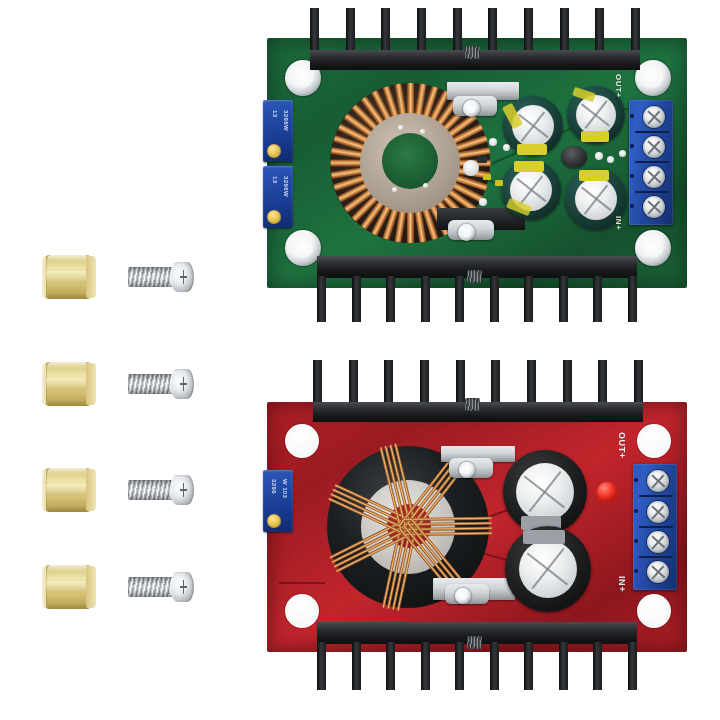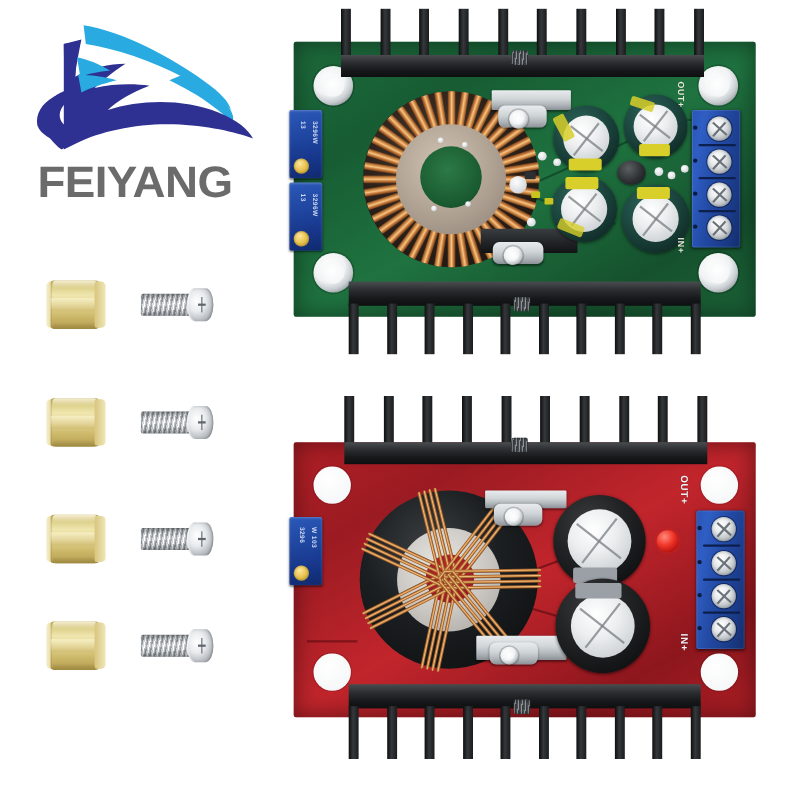--- a/index.html
+++ b/index.html
@@ -132,38 +132,20 @@
   .choke{position:absolute;border-radius:50%;
     background:radial-gradient(circle at 40% 32%,#5c5f62,#2e3134 55%,#141617 100%);
     box-shadow:0 1px 2px rgba(0,0,0,.5);}
   .trace{position:absolute;}
 </style>
 </head>
 <body>
 
 <div id="stage">
 
-  <div id="logo">
-    <div class="swoosh-wrap">
-      <svg viewBox="0 0 215 120" width="215" height="120" aria-hidden="true">
-        <path d="M58 5 C92 10 138 34 168 56 C182 66 190 74 192 82 C186 76 170 64 150 53 C120 37 86 26 60 22 Z" fill="#29abe2"></path>
-        <path d="M150 49 C168 60 182 71 190 80 C194 85 195 90 193 94 C188 88 176 78 160 68 C150 62 142 58 136 55 Z" fill="#29abe2"></path>
-        <path d="M40 22 L56 18 C56 18 52 38 50 52 C64 44 82 40 96 40 C84 48 74 56 68 62 C86 58 104 58 118 60
-                 C102 66 88 74 80 82 C110 72 150 72 180 84 C198 91 208 100 212 108
-                 C196 102 170 96 140 95 C108 94 74 101 52 112 L40 118 Z" fill="#2e3192"></path>
-        <path d="M40 22 L52 20 L48 112 L38 118 C30 112 24 104 22 96 C19 84 24 74 34 68
-                 C42 63 54 61 64 62 C52 66 42 72 38 80 C35 86 36 92 41 96 Z" fill="#2e3192"></path>
-        <path d="M16 96 C14 86 20 76 31 70 C41 65 54 63 64 64 C51 68 41 74 37 82 C33 90 36 98 44 104
-                 L41 112 C29 110 19 104 16 96 Z" fill="#2e3192"></path>
-        <path d="M52 34 C62 36 74 41 82 46 C72 47 62 49 55 52 Z" fill="#29abe2"></path>
-        <path d="M53 50 C64 50 78 52 88 55 C76 58 64 62 56 66 Z" fill="#29abe2"></path>
-      </svg>
-    </div>
-    <div class="logo-text">FEIYANG</div>
-  </div>
 
   <div>
 
     <div class="standoff" style="left:42px;top:255px;">
       <div class="so-capL"></div>
         <div class="so-body"></div>
         <div class="so-band"></div>
       <div class="so-top"></div>
         <div class="so-bot"></div>
         <div class="so-capR"></div>

